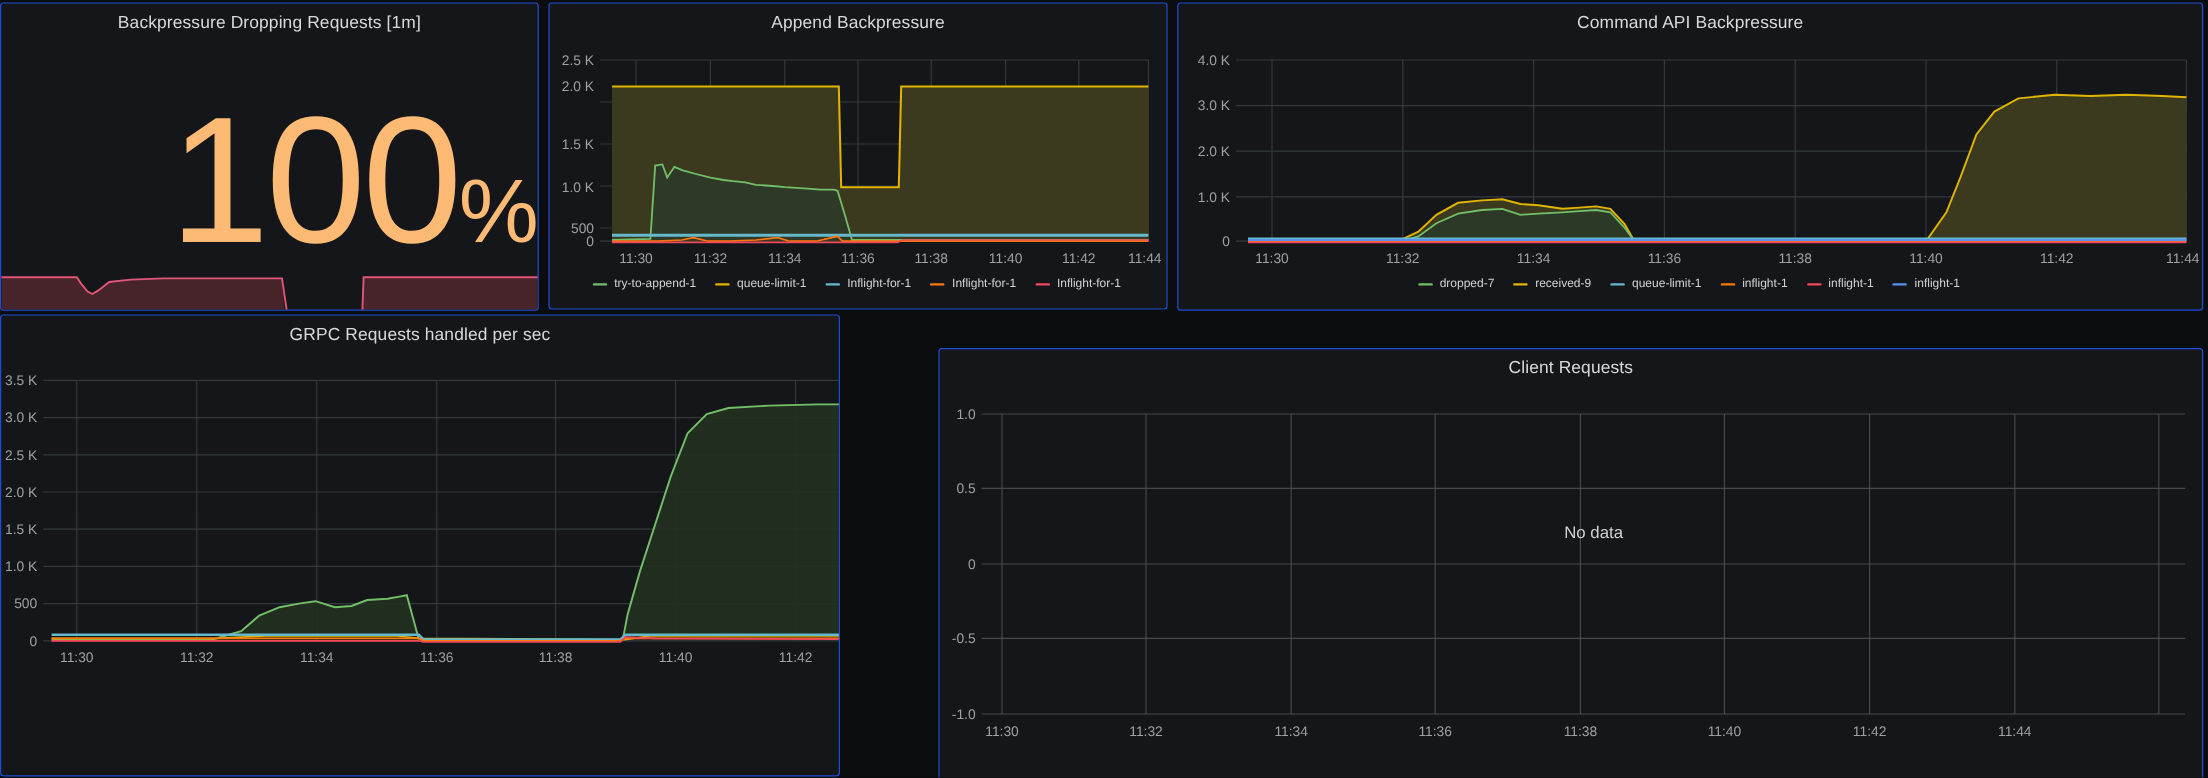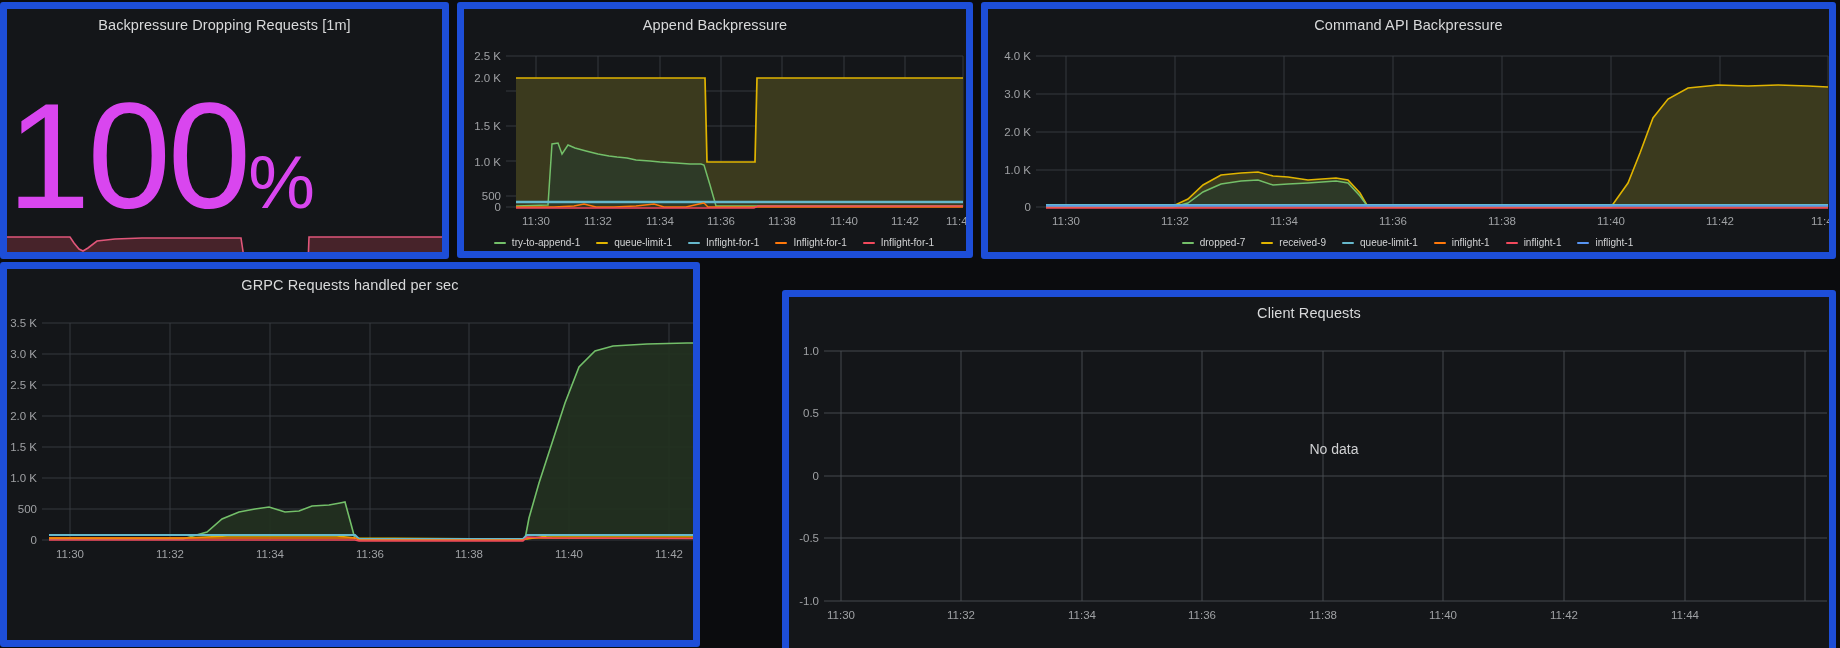--- a/index.html
+++ b/index.html
@@ -16,21 +16,21 @@
   }
   .dashboard {
     position: relative;
     width: 1840px;
     height: 648px;
     background: #0b0c0e;
   }
   .panel {
     position: absolute;
     background: #141619;
-    border: 7px solid #1d4ed8;
+    border: 1px solid #1d4ed8;
     border-radius: 3px;
     box-sizing: border-box;
     overflow: hidden;
   }
   .panel-title {
     text-align: center;
     font-size: 14.5px;
     color: #d8d9da;
     padding-top: 8px;
     letter-spacing: 0.1px;
@@ -76,22 +76,22 @@
   .legend-dash {
     display: inline-block;
     width: 12px;
     height: 2px;
     margin-right: 6px;
     border-radius: 1px;
   }
   .bigstat {
     position: absolute;
     left: 0; right: 0;
-    text-align: left;
-    color: #d946ef;
+    text-align: right;
+    color: #fdba74;
     font-size: 150px;
     line-height: 150px;
     font-weight: 500;
     letter-spacing: -3px;
     font-family: "Liberation Sans", sans-serif;
     user-select: none;
   }
   .bigstat .unit {
     font-size: 75px;
     letter-spacing: -1px;

